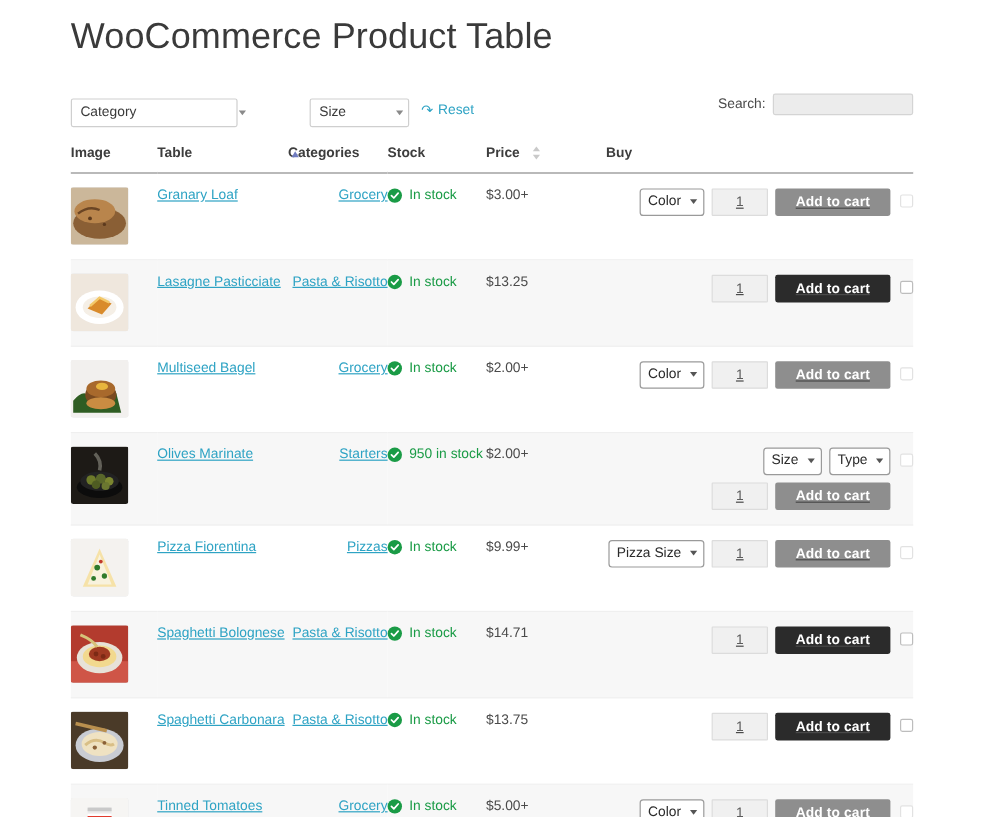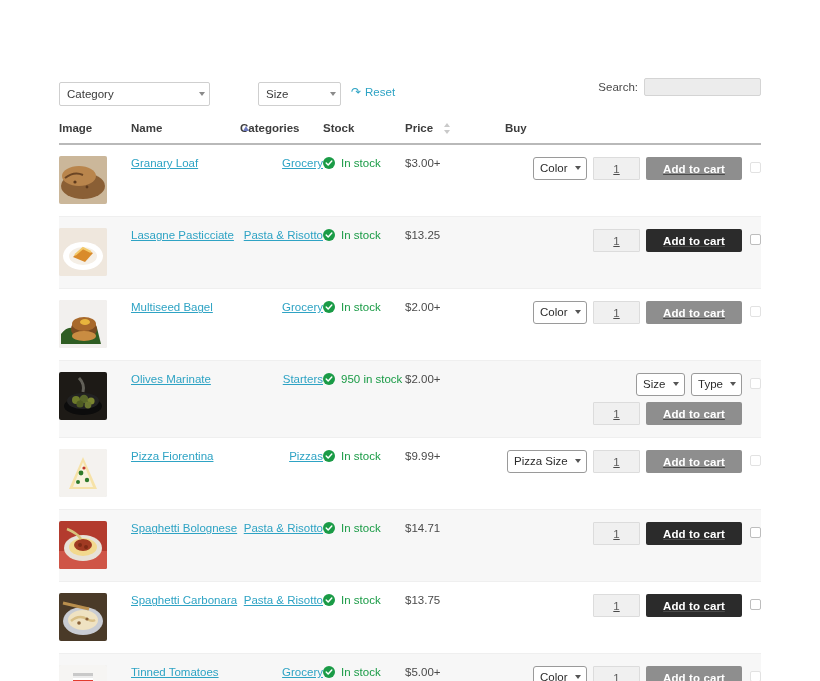--- a/index.html
+++ b/index.html
@@ -24,21 +24,21 @@
 
   
   .controls { position:relative; height:32px; }
   .select-box {
     appearance:none; -webkit-appearance:none;
     height:24px; border:1px solid #cfcfcf; background:#fff;
     font-family:"Liberation Sans", sans-serif;
     font-size:11.5px; color:#3a3a3a; padding:0 18px 0 7px;
     border-radius:2px; line-height:22px;
   }
-  .filter-cat { position:absolute; left:0; top:4px; width:151px; }
+  .filter-cat { position:absolute; left:0; top:4px; width:139px; }
   .filter-size { position:absolute; left:199px; top:4px; width:83px; }
   .caret {
     position:absolute; pointer-events:none;
     width:0;height:0;border-left:3.5px solid transparent;border-right:3.5px solid transparent;
     border-top:4px solid #8a8a8a;
   }
   .caret-cat { left:140px; top:14px; }
   .caret-size { left:271px; top:14px; }
 
   .reset-link {
@@ -154,20 +154,21 @@
     border:1px solid #bdbdbd; border-radius:2px; background:#fff;
     display:inline-block; flex:none;
   }
   .row-check.faded { border-color:#e2e2e2; }
 </style>
 </head>
 <body>
 
 <div class="page">
 
+  <div class="page-title">WooCommerce Product Table</div>
 
   <div class="table-wrap">
 
     <div class="controls">
       <select class="select-box filter-cat">
         <option>Category</option>
       </select>
       <span class="caret caret-cat"></span>
 
       <select class="select-box filter-size">
@@ -191,21 +192,21 @@
         <col class="col-image">
           <col class="col-name">
           <col class="col-cats">
         <col class="col-stock">
           <col class="col-price">
           <col class="col-buy">
       </colgroup>
       <thead>
         <tr>
           <th><span>Image</span></th>
-          <th><span>Name</span></th>
+          <th><span>Table</span></th>
           <th class="th-cats">
             <span class="sort-asc"></span>
             <span>Categories</span>
           </th>
           <th><span>Stock</span></th>
           <th>
             <span>Price</span>
             <span class="sort-both"></span>
           </th>
           <th class="th-buy"><span>Buy</span></th>

